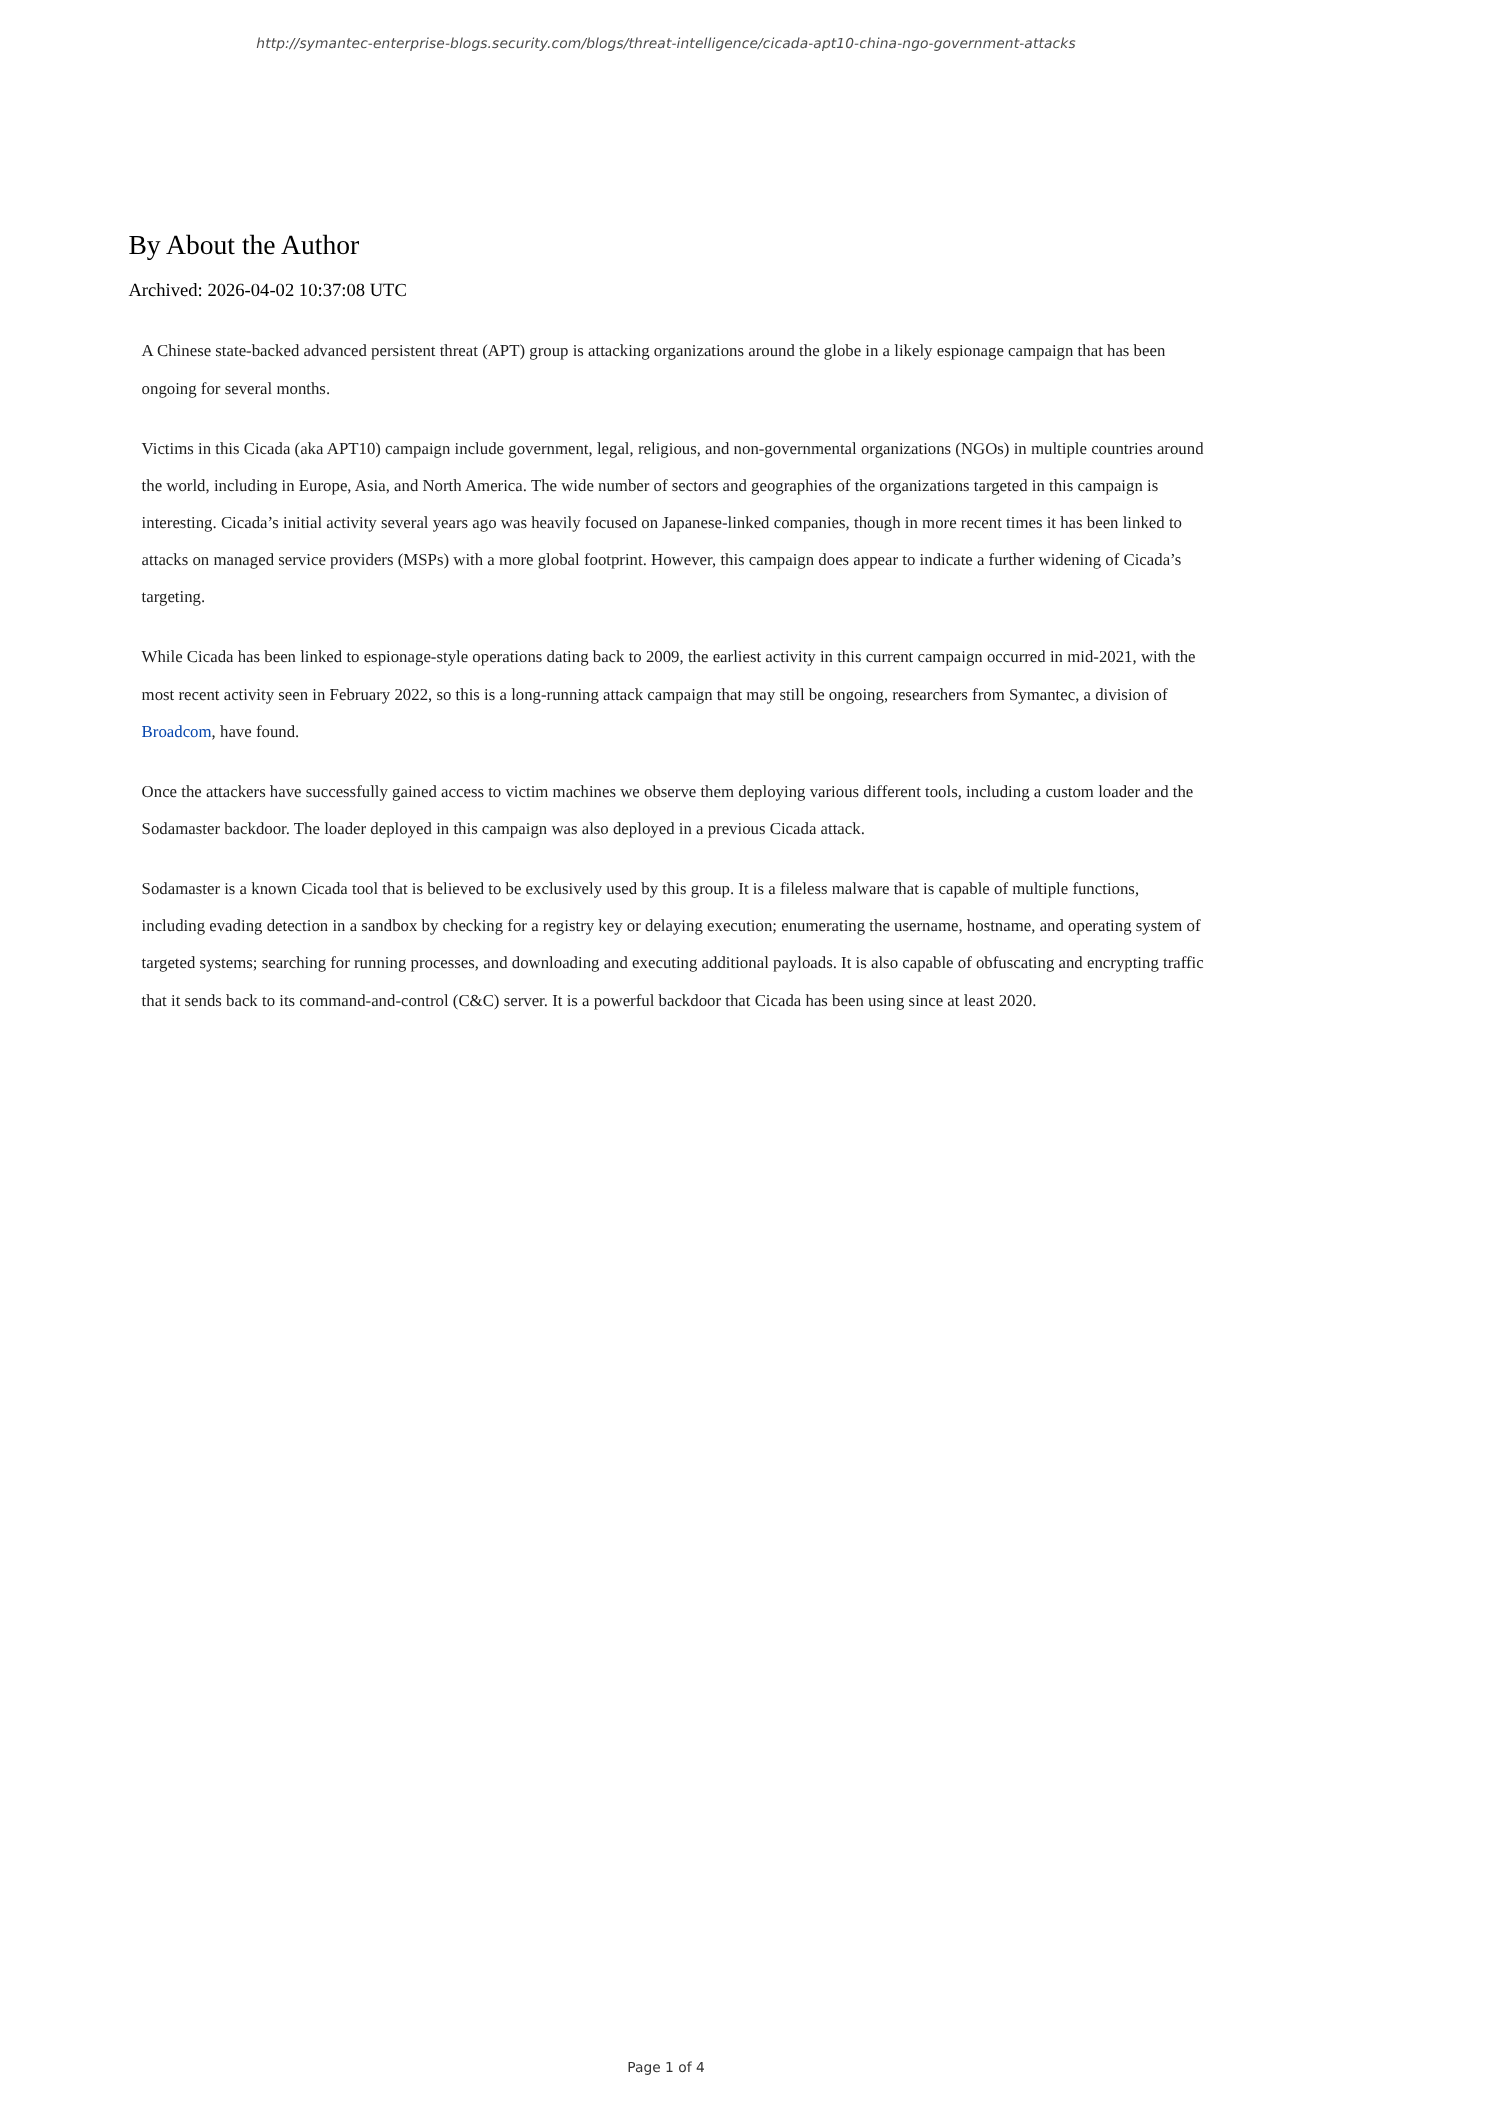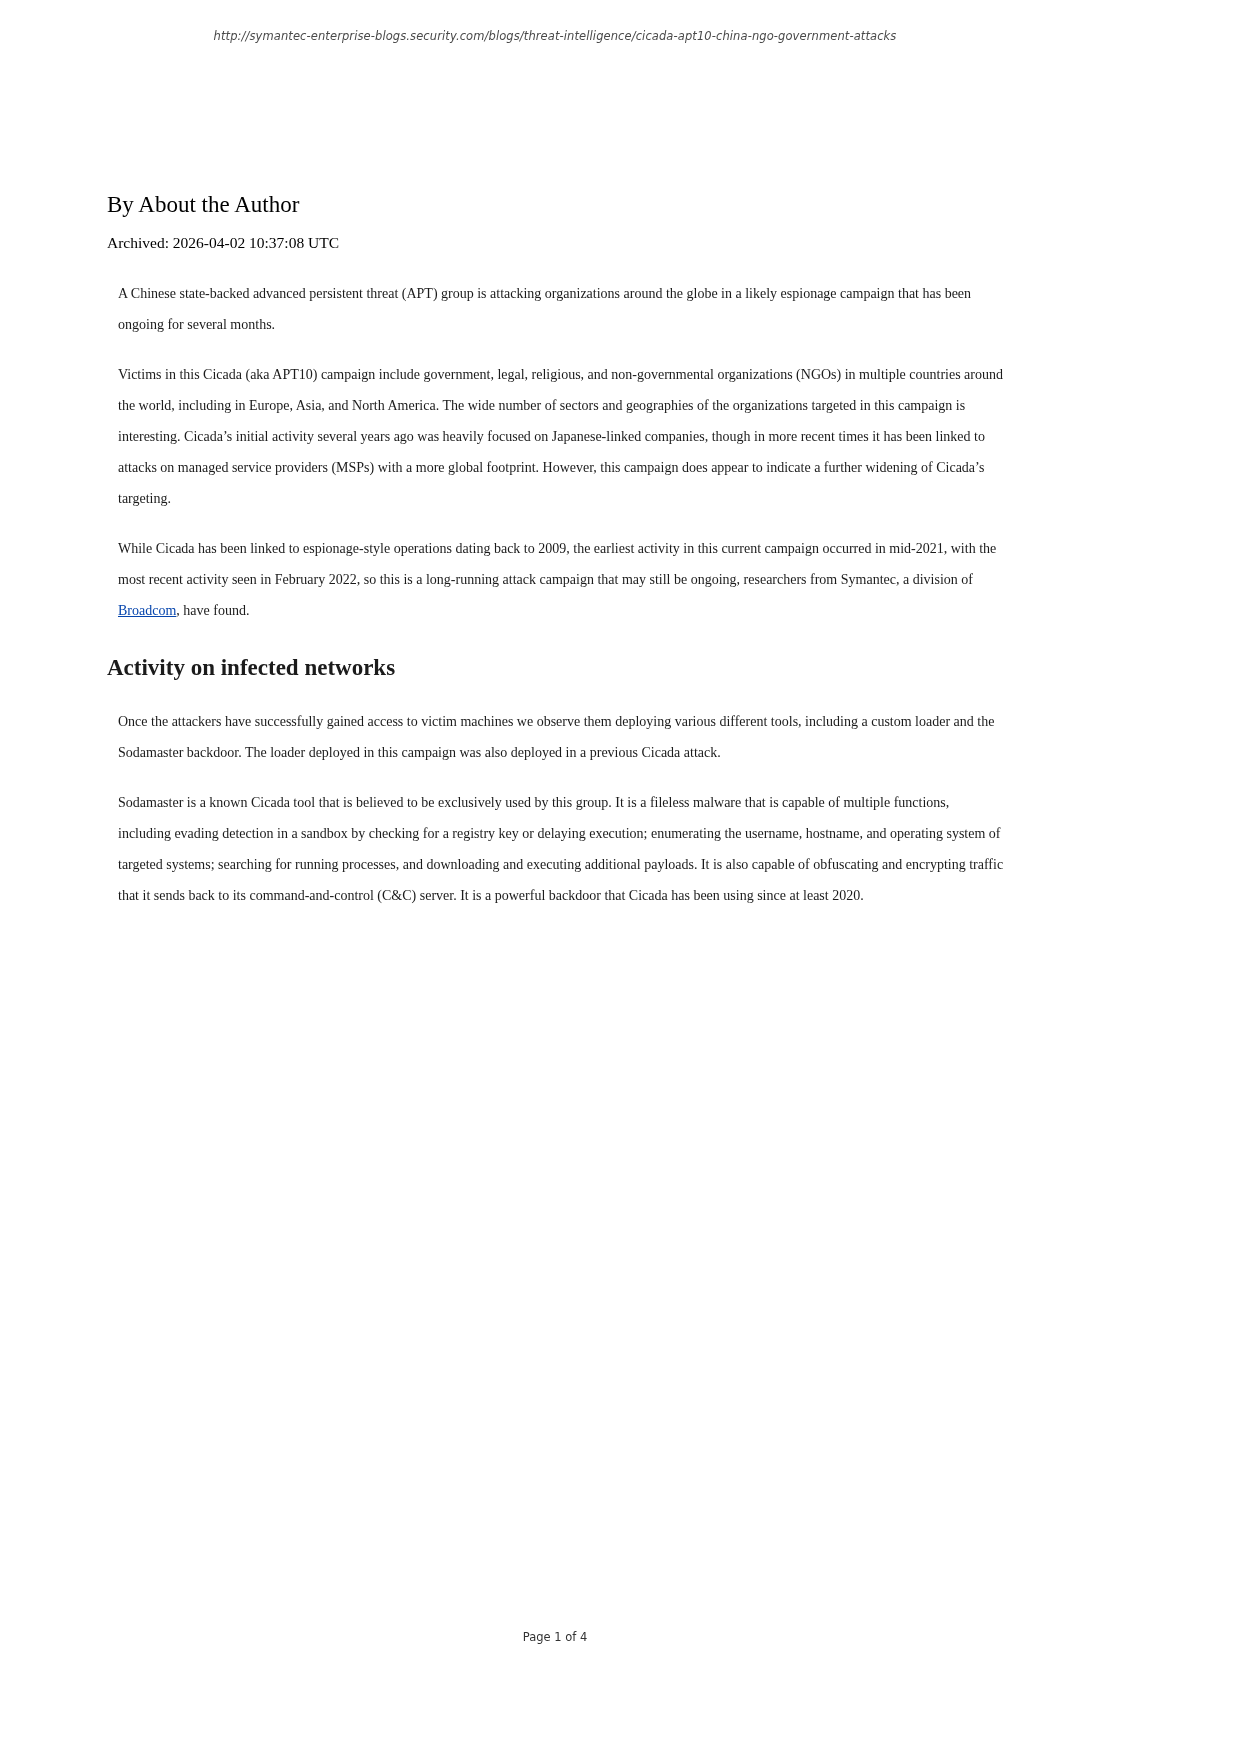--- a/index.html
+++ b/index.html
@@ -58,26 +58,25 @@
     color: #1b1b1b;
   }
   h2.section {
     margin: 29px 0 25px 0;
     font-size: 23px;
     font-weight: 700;
     color: #1b1b1b;
   }
   a.link {
     color: #0645ad;
-    text-decoration: underline;
     cursor: pointer;
   }
   .footer {
     position: absolute;
-    top: 1630px;
+    top: 1716px;
     left: 0;
     right: 132px;
     text-align: center;
     font-family: "DejaVu Sans", "Liberation Sans", sans-serif;
     font-size: 11.5px;
     color: #333333;
   }
 </style>
 </head>
 <body>
@@ -93,21 +92,20 @@
 
     <p class="archived">Archived: 2026-04-02 10:37:08 UTC</p>
 
     <p class="body">A Chinese state-backed advanced persistent threat (APT) group is attacking organizations around the globe in a likely espionage campaign that has been ongoing for several months.</p>
 
     <p class="body">Victims in this Cicada (aka APT10) campaign include government, legal, religious, and non-governmental organizations (NGOs) in multiple countries around the world, including in Europe, Asia, and North America. The wide number of sectors and geographies of the organizations targeted in this campaign is interesting. Cicada’s initial activity several years ago was heavily focused on Japanese-linked companies, though in more recent times it has been linked to attacks on managed service providers (MSPs) with a more global footprint. However, this campaign does appear to indicate a further widening of Cicada’s targeting.</p>
 
 
     <p class="body"><span>While Cicada has been linked to espionage-style operations dating back to 2009, the earliest activity in this current campaign occurred in mid-2021, with the most recent activity seen in February 2022, so this is a long-running attack campaign that may still be ongoing, researchers from Symantec, a division of </span><a class="link">Broadcom</a><span>, have found.</span></p>
 
-    <h2 class="section">Activity on infected networks</h2>
 
 
     <p class="body">Once the attackers have successfully gained access to victim machines we observe them deploying various different tools, including a custom loader and the Sodamaster backdoor. The loader deployed in this campaign was also deployed in a previous Cicada attack.</p>
 
     <p class="body">Sodamaster is a known Cicada tool that is believed to be exclusively used by this group. It is a fileless malware that is capable of multiple functions, including evading detection in a sandbox by checking for a registry key or delaying execution; enumerating the username, hostname, and operating system of targeted systems; searching for running processes, and downloading and executing additional payloads. It is also capable of obfuscating and encrypting traffic that it sends back to its command-and-control (C&amp;C) server. It is a powerful backdoor that Cicada has been using since at least 2020.</p>
 
   </main>
 
   <div class="footer">Page 1 of 4</div>
 

